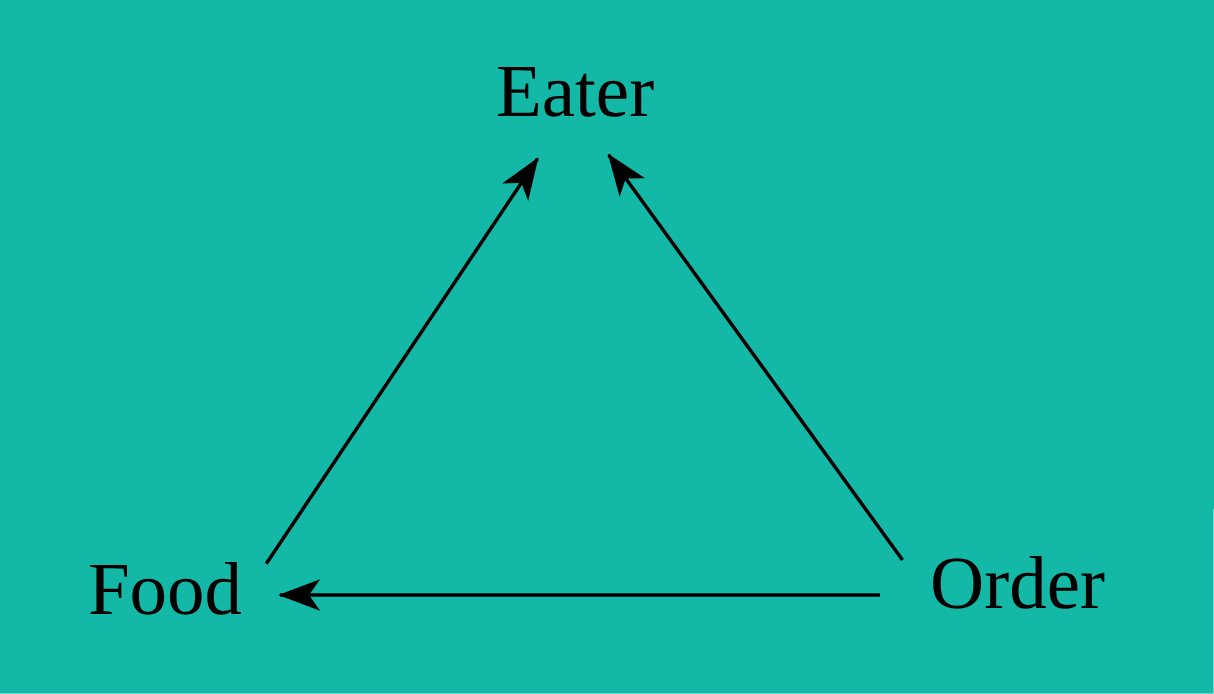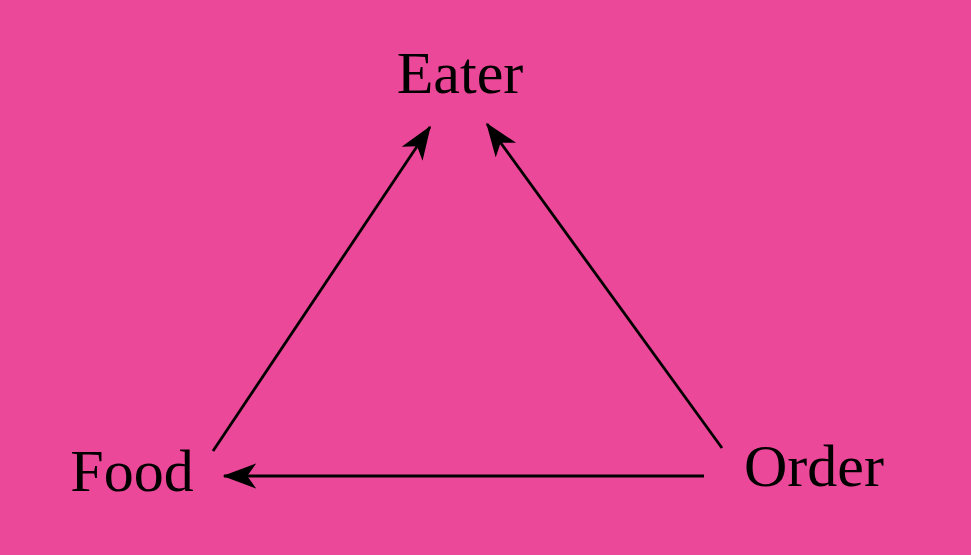--- a/index.html
+++ b/index.html
@@ -4,21 +4,21 @@
 <style>
   html, body {
     margin: 0;
     padding: 0;
     background: #ffffff;
   }
   .canvas {
     position: relative;
     width: 971px;
     height: 555px;
-    background: #ec4899;
+    background: #14b8a6;
     overflow: hidden;
     font-family: "Liberation Serif", "DejaVu Serif", serif;
   }
   svg text {
     font-family: "Liberation Serif", "DejaVu Serif", serif;
     font-size: 60px;
     fill: #000000;
   }
   svg line {
     stroke: #000000;

